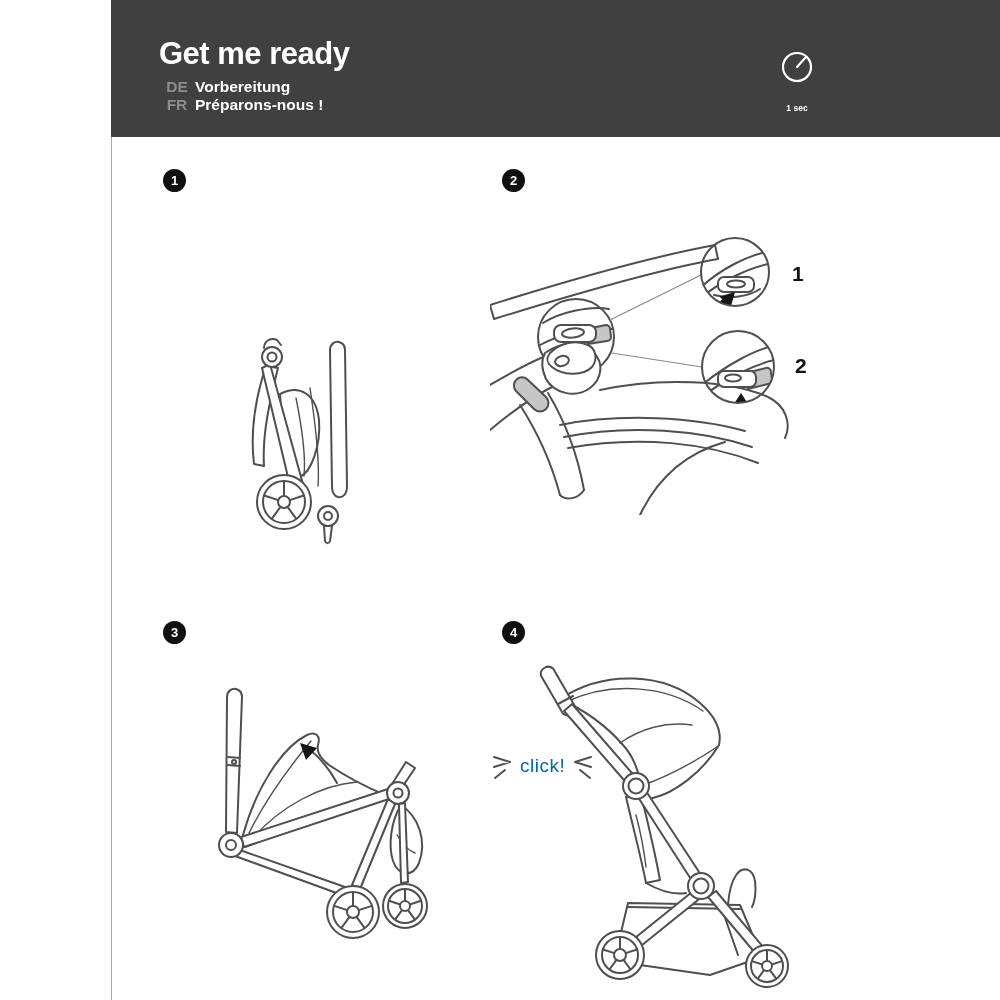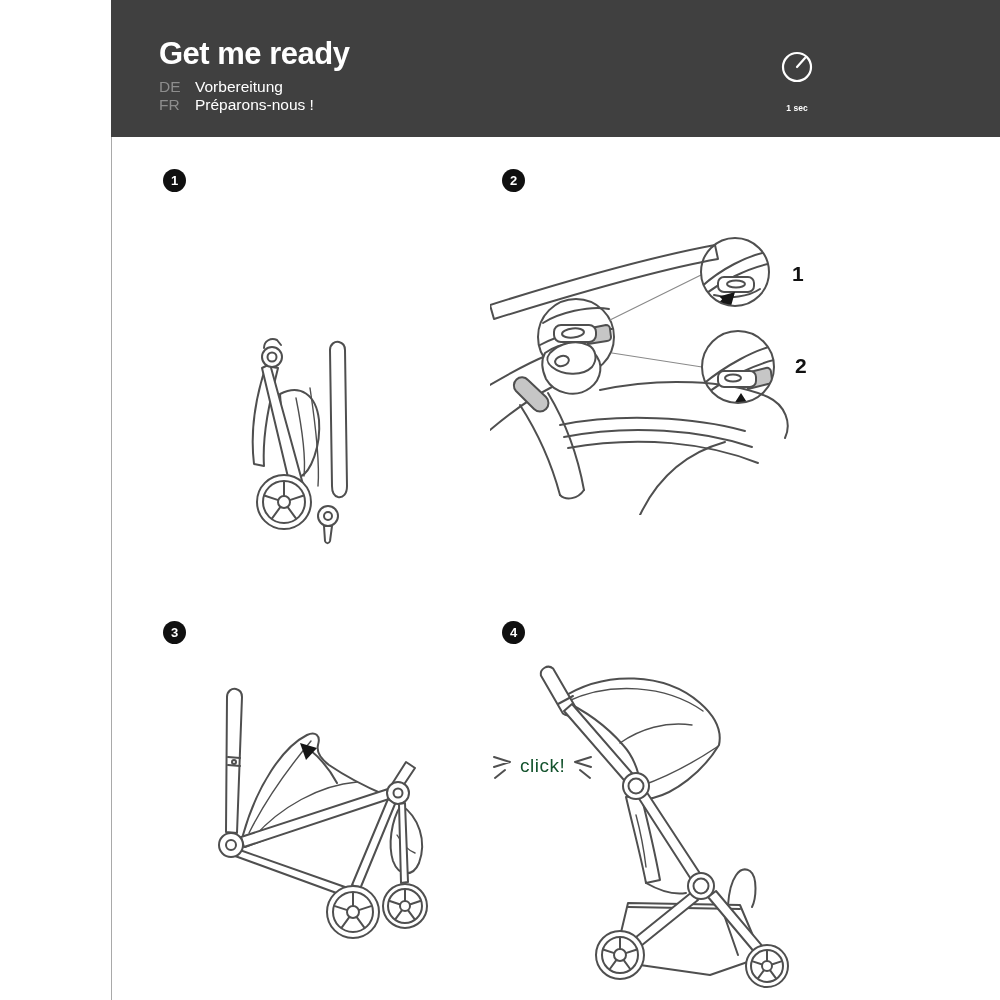--- a/index.html
+++ b/index.html
@@ -7,21 +7,21 @@
   #canvas{position:relative;width:1000px;height:1000px;background:#ffffff;overflow:hidden;}
 
   
   .page-edge{position:absolute;left:111px;top:0;width:1px;height:1000px;background:#a9a9a9;}
 
   
   .header{position:absolute;left:111px;top:0;width:896px;height:137px;background:#404040;}
   .header-inner{position:absolute;left:48px;top:38px;}
   .title{color:#ffffff;font-size:31px;font-weight:bold;letter-spacing:-0.5px;line-height:1;}
   .langs{margin-top:9px;}
-  .lang-row{display:flex;font-size:15.5px;font-weight:normal;line-height:18px;}
+  .lang-row{display:flex;font-size:15.5px;font-weight:bold;line-height:18px;text-align:center;}
   .lang-code{width:36px;color:#8d8d8d;}
   .lang-label{color:#ffffff;}
   .duration{position:absolute;left:664px;top:48px;width:44px;text-align:center;}
   .duration-label{margin-top:11px;color:#ffffff;font-size:8.5px;font-weight:bold;}
 
   
   .badge{position:absolute;width:23px;height:23px;border-radius:50%;background:#101010;color:#fff;
          font-size:13px;font-weight:bold;display:flex;align-items:center;justify-content:center;}
 
   .fig{position:absolute;}
@@ -33,21 +33,21 @@
   .art .gfill{fill:#c6c6c6;}
   .art .dark{fill:#161616;stroke:none;}
   .art .thin{stroke:#8a8a8a;stroke-width:1.2;}
   .art .hair{stroke-width:1.4;}
 
   
   .callout-label{position:absolute;font-size:21px;font-weight:bold;color:#111;line-height:1;}
 
   
   .click-wrap{position:absolute;display:flex;align-items:center;gap:6px;}
-  .click-text{font-size:19px;color:#14532d;letter-spacing:0.5px;}
+  .click-text{font-size:19px;color:#0369a1;letter-spacing:0.5px;}
 </style>
 </head>
 <body>
 
 <div id="canvas">
 
   <div class="page-edge"></div>
 
   <div class="header">
     <div class="header-inner">

